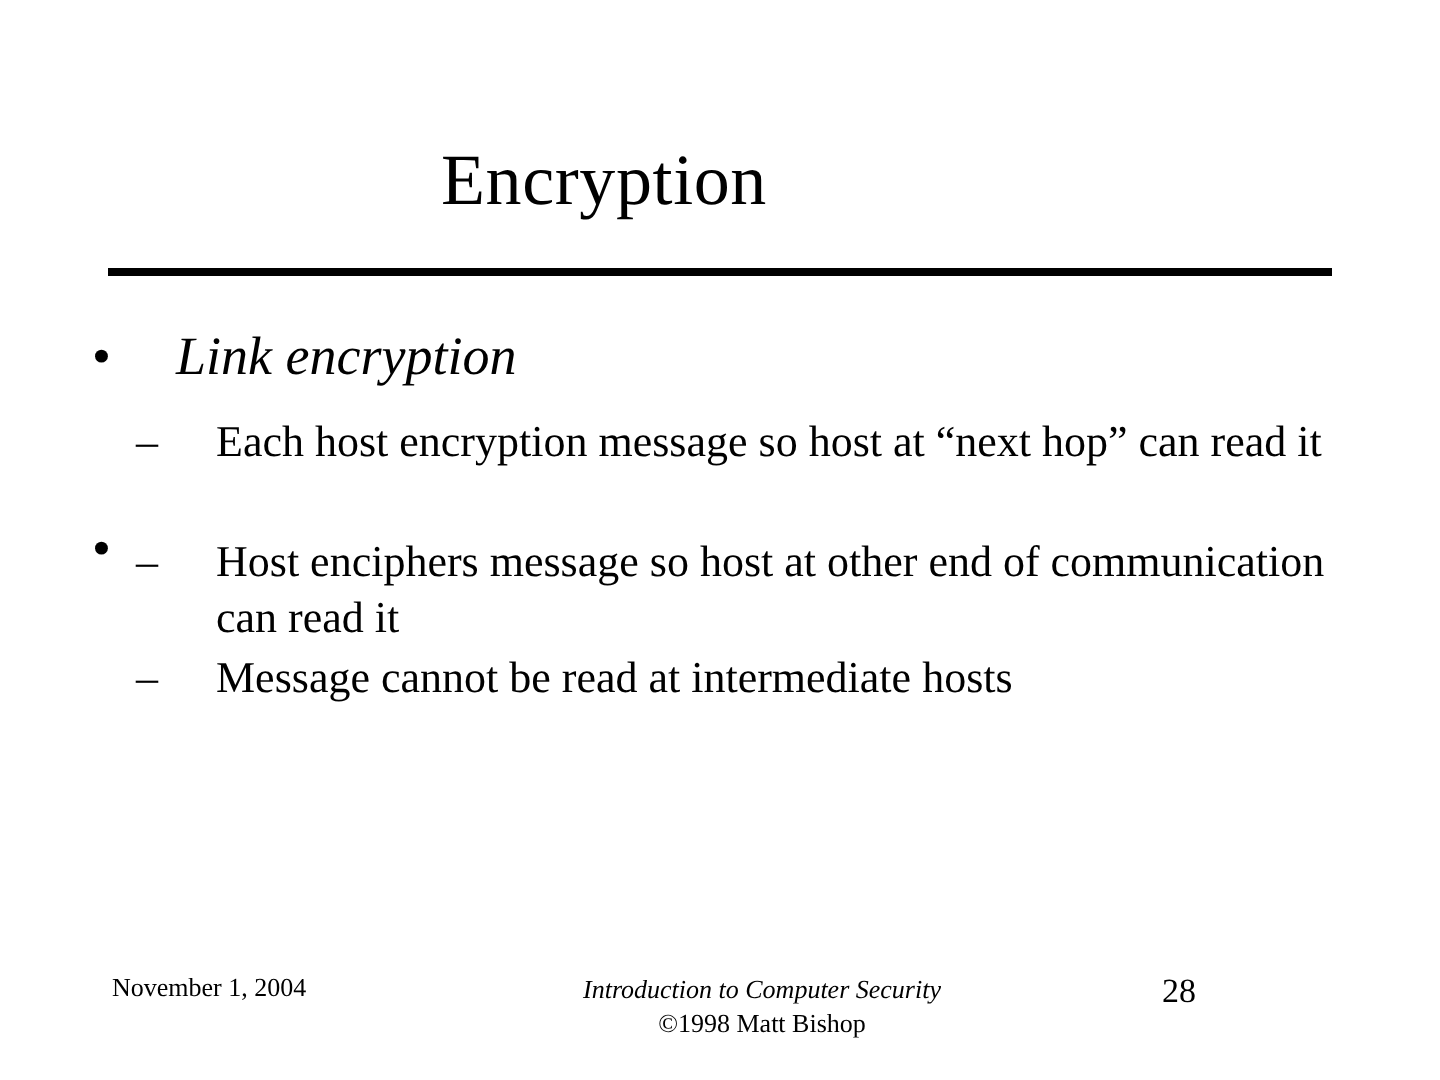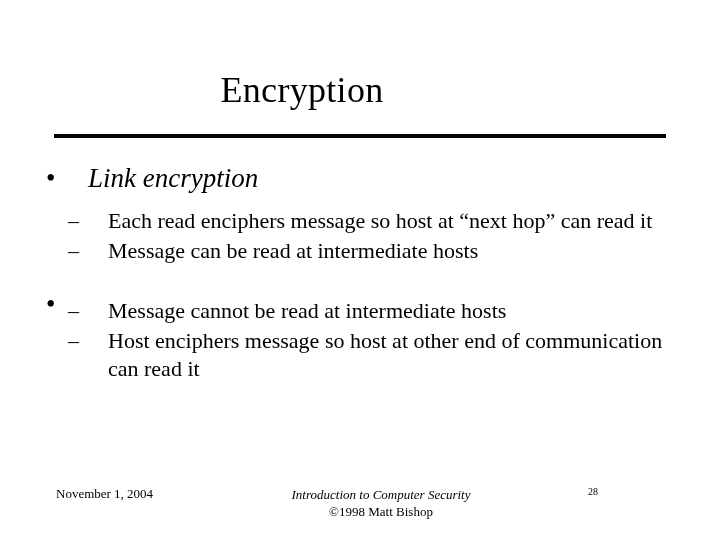--- a/index.html
+++ b/index.html
@@ -109,21 +109,21 @@
     line-height: 17px;
     margin-left: 21px;
   }
   .footer-center .line2 {
     font-style: normal;
   }
   .footer-page {
     position: absolute;
     right: 58px;
     top: 0;
-    font-size: 10px;
+    font-size: 17px;
     font-family: "Liberation Serif", serif;
   }
 </style>
 </head>
 <body>
 
 <div class="slide">
 
   <div class="slide-title">Encryption</div>
   <div class="title-rule"></div>
@@ -131,41 +131,38 @@
   <div class="body">
 
     <div class="lvl1">
       <span class="bullet">•</span>
       <span class="txt">Link encryption</span>
     </div>
 
     <div class="spacer-sm"></div>
 
     <div class="lvl2">
-      <span class="dash">–</span><span>Each read enciphers message so host at “next hop” can read it</span>
+      <span class="dash">–</span><span>Each host encryption message so host at “next hop” can read it</span>
     </div>
 
-    <div class="lvl2">
-      <span class="dash">–</span><span>Message can be read at intermediate hosts</span>
-    </div>
 
     <div class="spacer-lg"></div>
 
     <div class="lvl1">
       <span class="bullet">•</span>
     </div>
 
     <div class="spacer-sm"></div>
 
     <div class="lvl2">
-      <span class="dash">–</span><span>Message cannot be read at intermediate hosts</span>
+      <span class="dash">–</span><span>Host enciphers message so host at other end of communication can read it</span>
     </div>
 
     <div class="lvl2">
-      <span class="dash">–</span><span>Host enciphers message so host at other end of communication can read it</span>
+      <span class="dash">–</span><span>Message cannot be read at intermediate hosts</span>
     </div>
 
   </div>
 
   <div class="footer">
     <div class="footer-date">November 1, 2004</div>
     <div class="footer-center">
       <div>Introduction to Computer Security</div>
       <div class="line2">©1998 Matt Bishop</div>
     </div>

